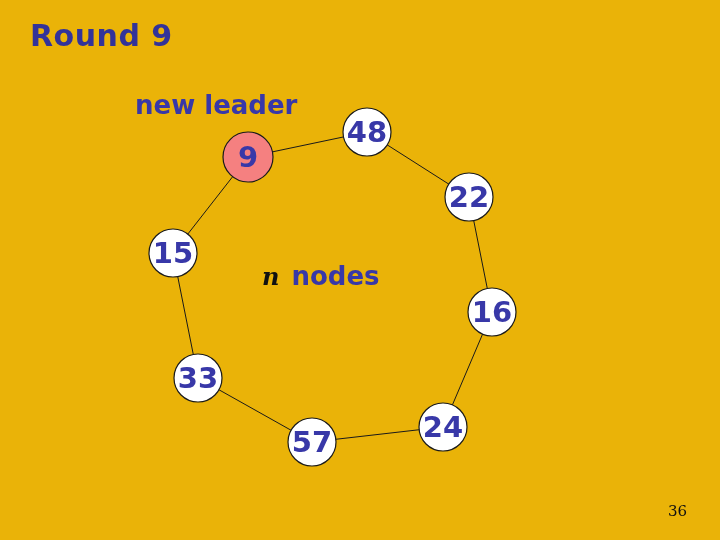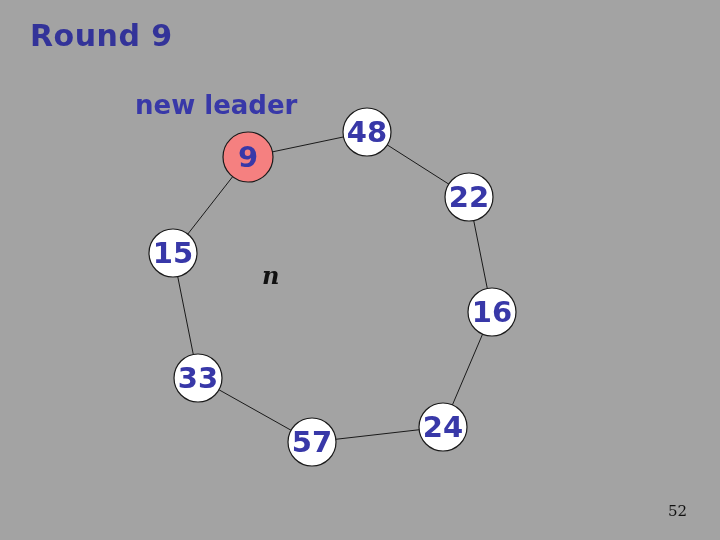--- a/index.html
+++ b/index.html
@@ -4,21 +4,21 @@
 <style>
   html, body {
     margin: 0;
     padding: 0;
     background: #ffffff;
   }
   #slide {
     position: relative;
     width: 720px;
     height: 540px;
-    background: #a3a3a3;
+    background: #eab308;
     overflow: hidden;
     font-family: "DejaVu Sans", sans-serif;
   }
   #slide-title {
     position: absolute;
     left: 30px;
     top: 18px;
     font-size: 30px;
     font-weight: 600;
     letter-spacing: 0.5px;
@@ -130,17 +130,18 @@
         <text x="198" y="388" class="node-label" fill="#3838a8">33</text>
       </g>
       <g>
         <circle cx="173" cy="253" r="24" fill="#ffffff" stroke="#1a1a1a"></circle>
         <text x="173" y="263" class="node-label" fill="#3838a8">15</text>
       </g>
     </svg>
 
   <div id="center-label">
     <span class="var">n</span>
+    <span class="word">nodes</span>
   </div>
 
-  <div id="page-number">52</div>
+  <div id="page-number">36</div>
 
 </div>
 
 </body></html>

